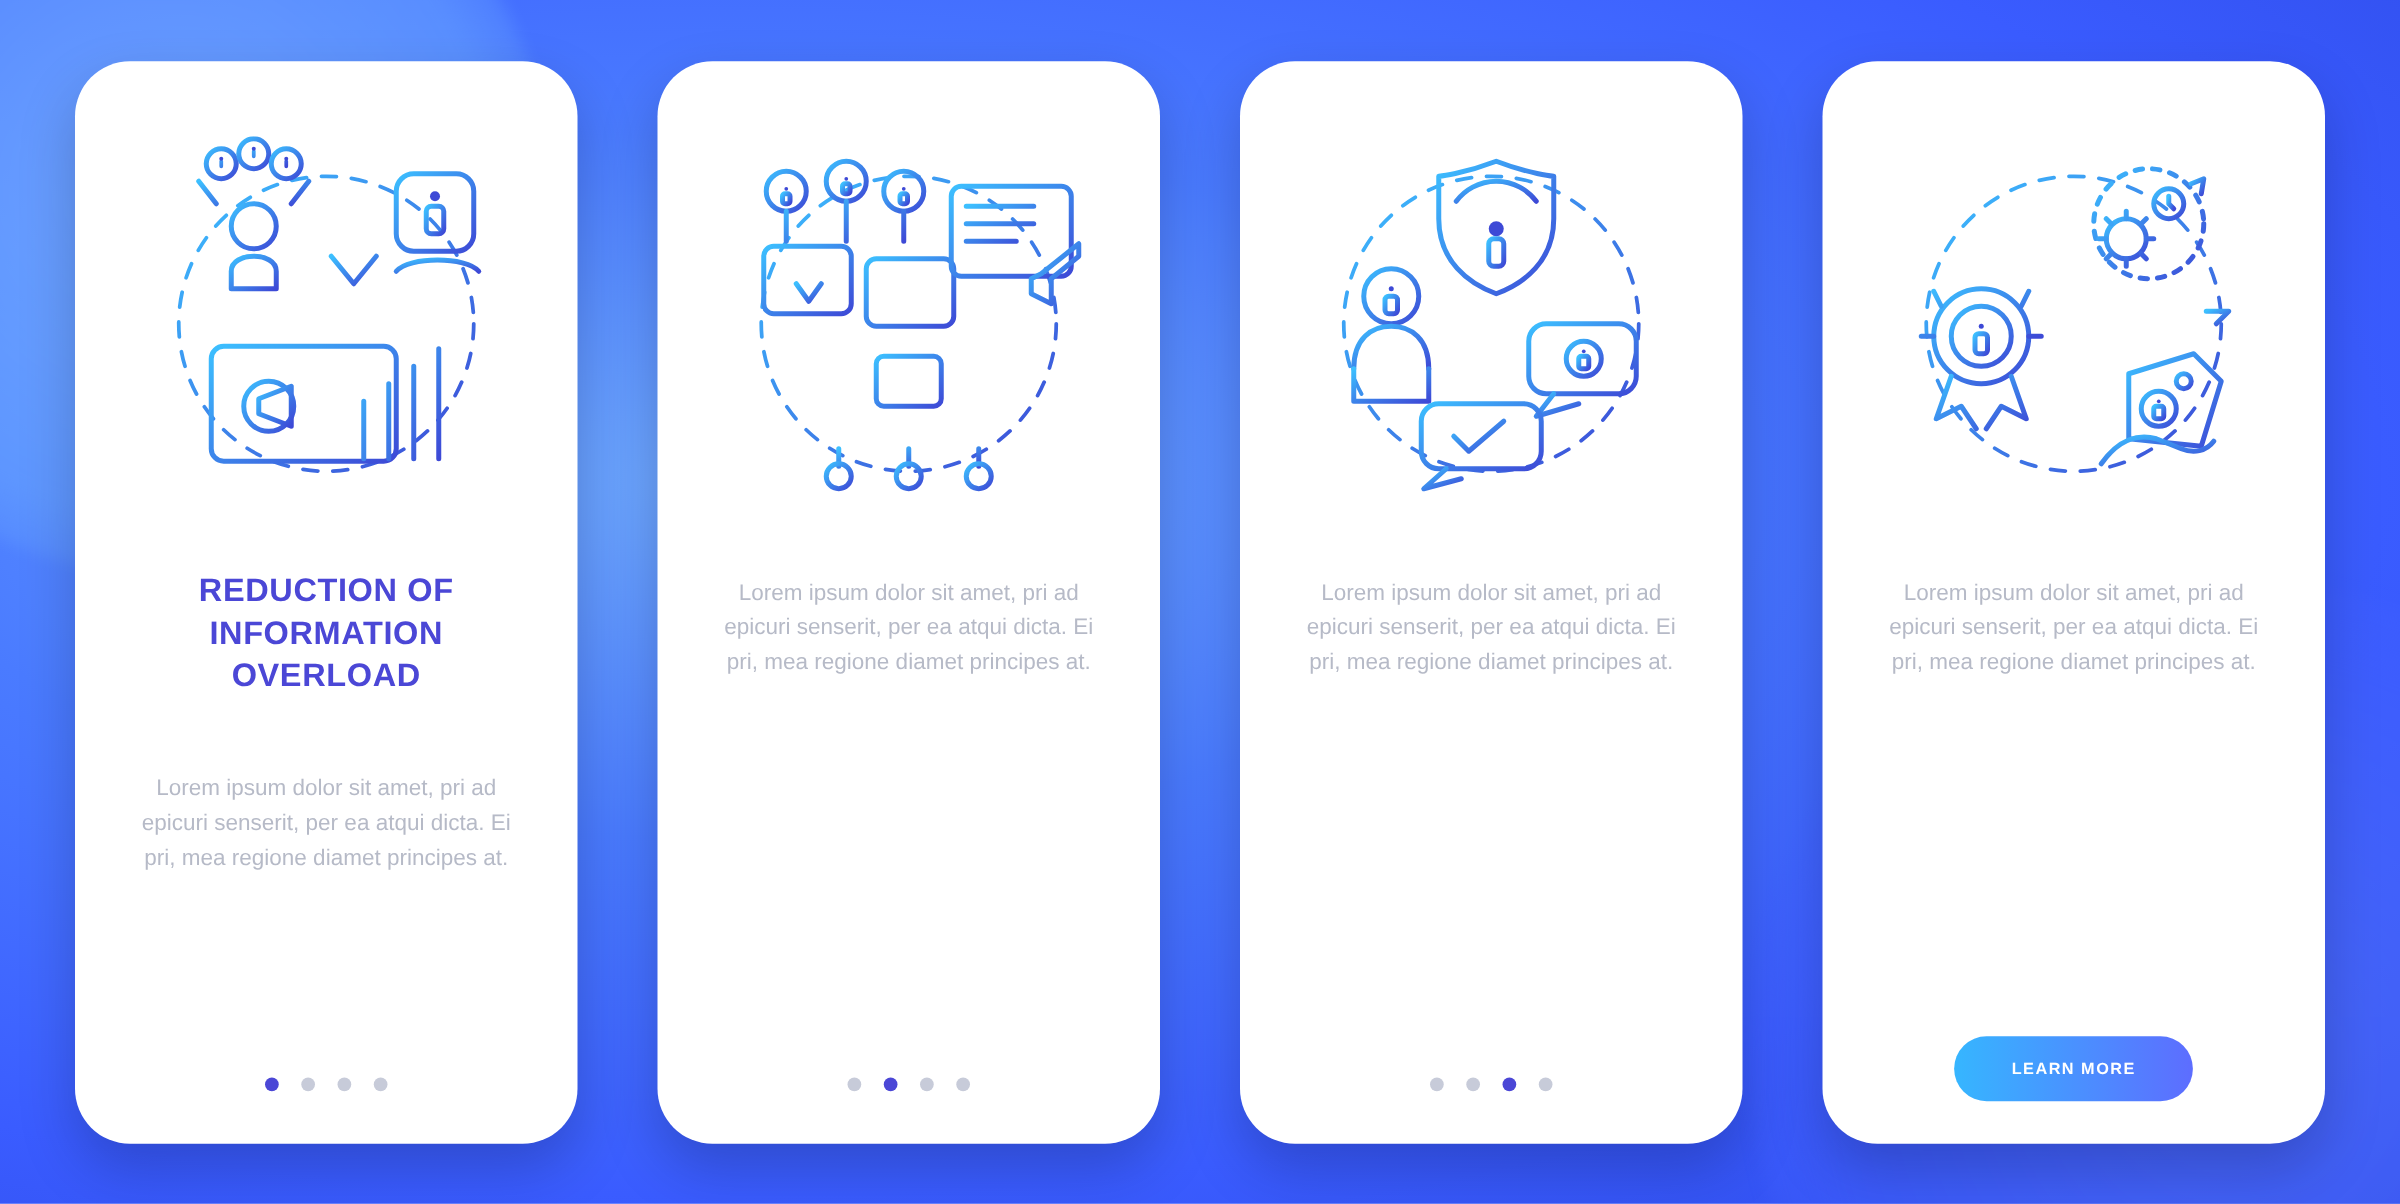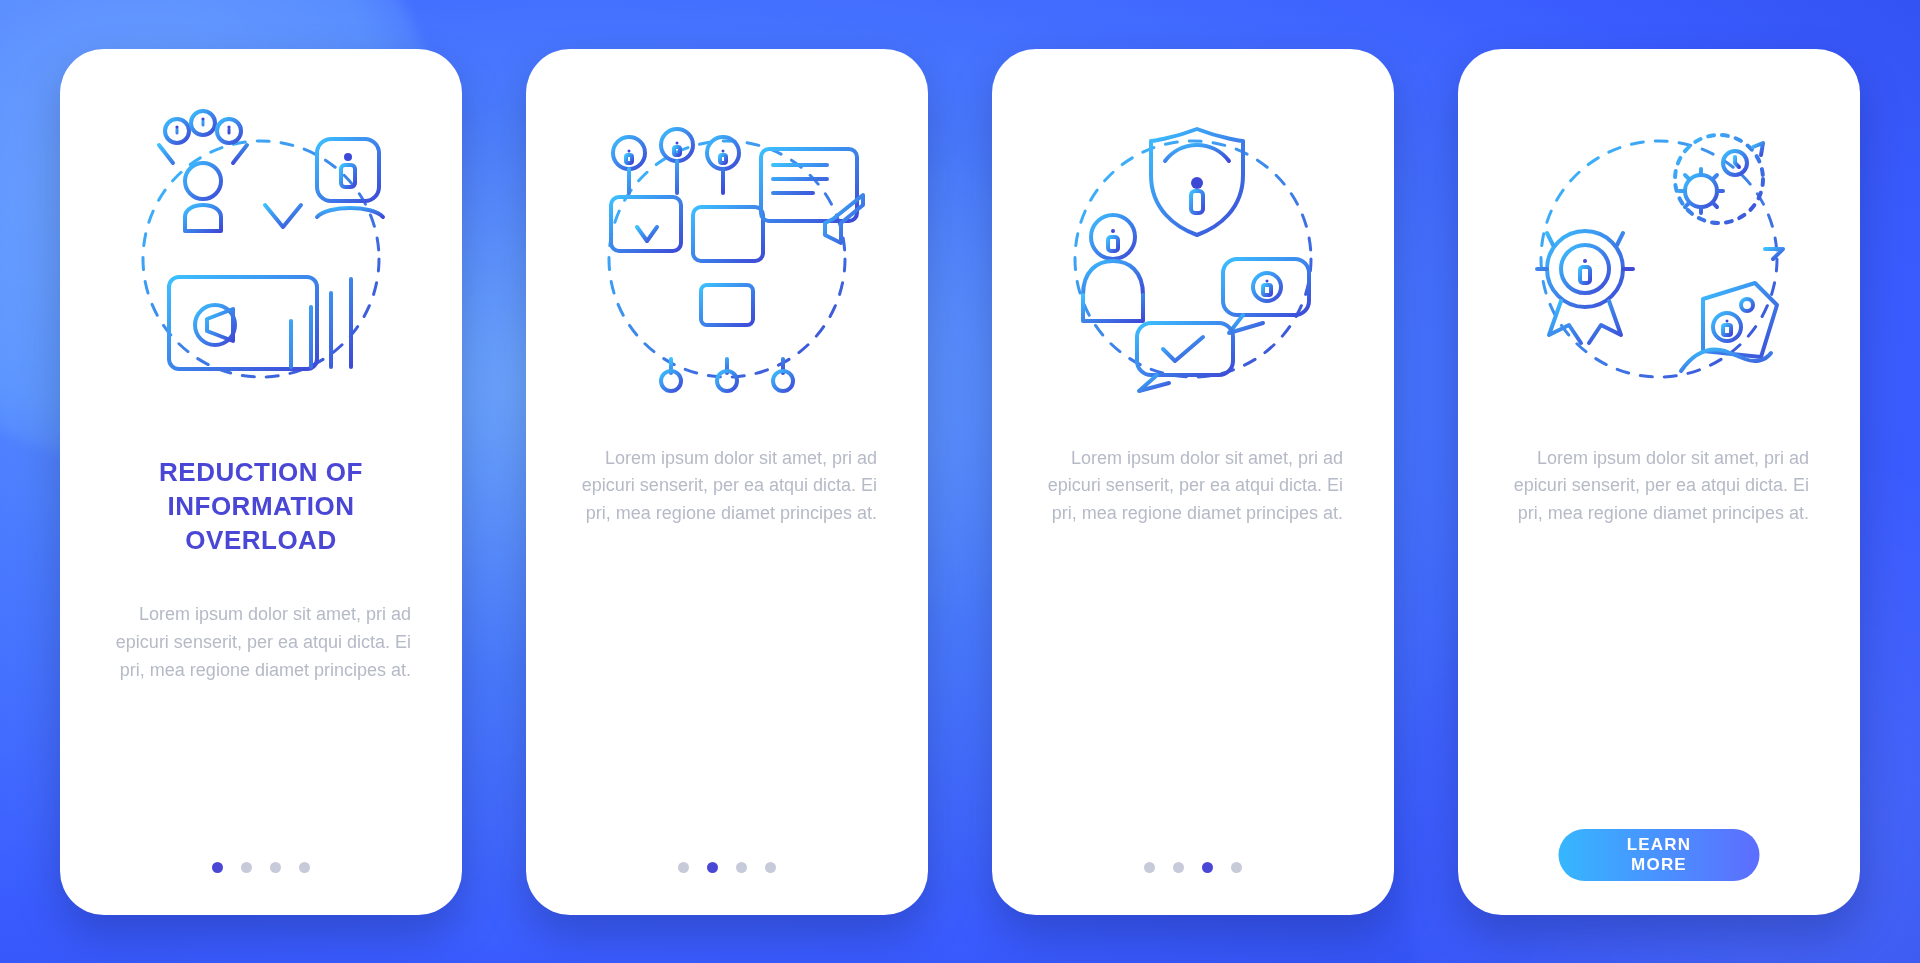--- a/index.html
+++ b/index.html
@@ -38,42 +38,42 @@
   .title {
     margin-top:54px;
     text-align:center;
     font-size:26px; line-height:1.32; font-weight:700;
     letter-spacing:0.5px;
     color:#4b47d6;
     text-transform:uppercase;
   }
 
   .desc {
-    margin-top:44px;
-    text-align:right;
+    margin-top:60px;
+    text-align:center;
     font-size:18px; line-height:1.55;
     color:#b6bac7; font-weight:400;
     max-width:300px;
   }
 
   .pager {
     position:absolute; bottom:42px; left:0; right:0;
     display:flex; justify-content:center; gap:18px;
   }
   .dot {
     width:11px; height:11px; border-radius:50%;
     background:#c7cbd9;
   }
   .dot.active { background:#4b47d6; }
 
   .cta {
     position:absolute; bottom:34px; left:50%; transform:translateX(-50%);
     padding:0 46px; height:52px; border:none; border-radius:26px;
     background:linear-gradient(90deg,#36b6ff 0%, #5d6dff 100%);
-    color:#fff; font-size:17px; font-weight:700; letter-spacing:1.2px;
+    color:#fff; font-size:13px; font-weight:700; letter-spacing:1.2px;
     cursor:pointer;
   }
 </style>
 </head>
 <body>
 
 <div class="blob b1"></div>
 <div class="blob b2"></div>
 
 <div class="stage">

